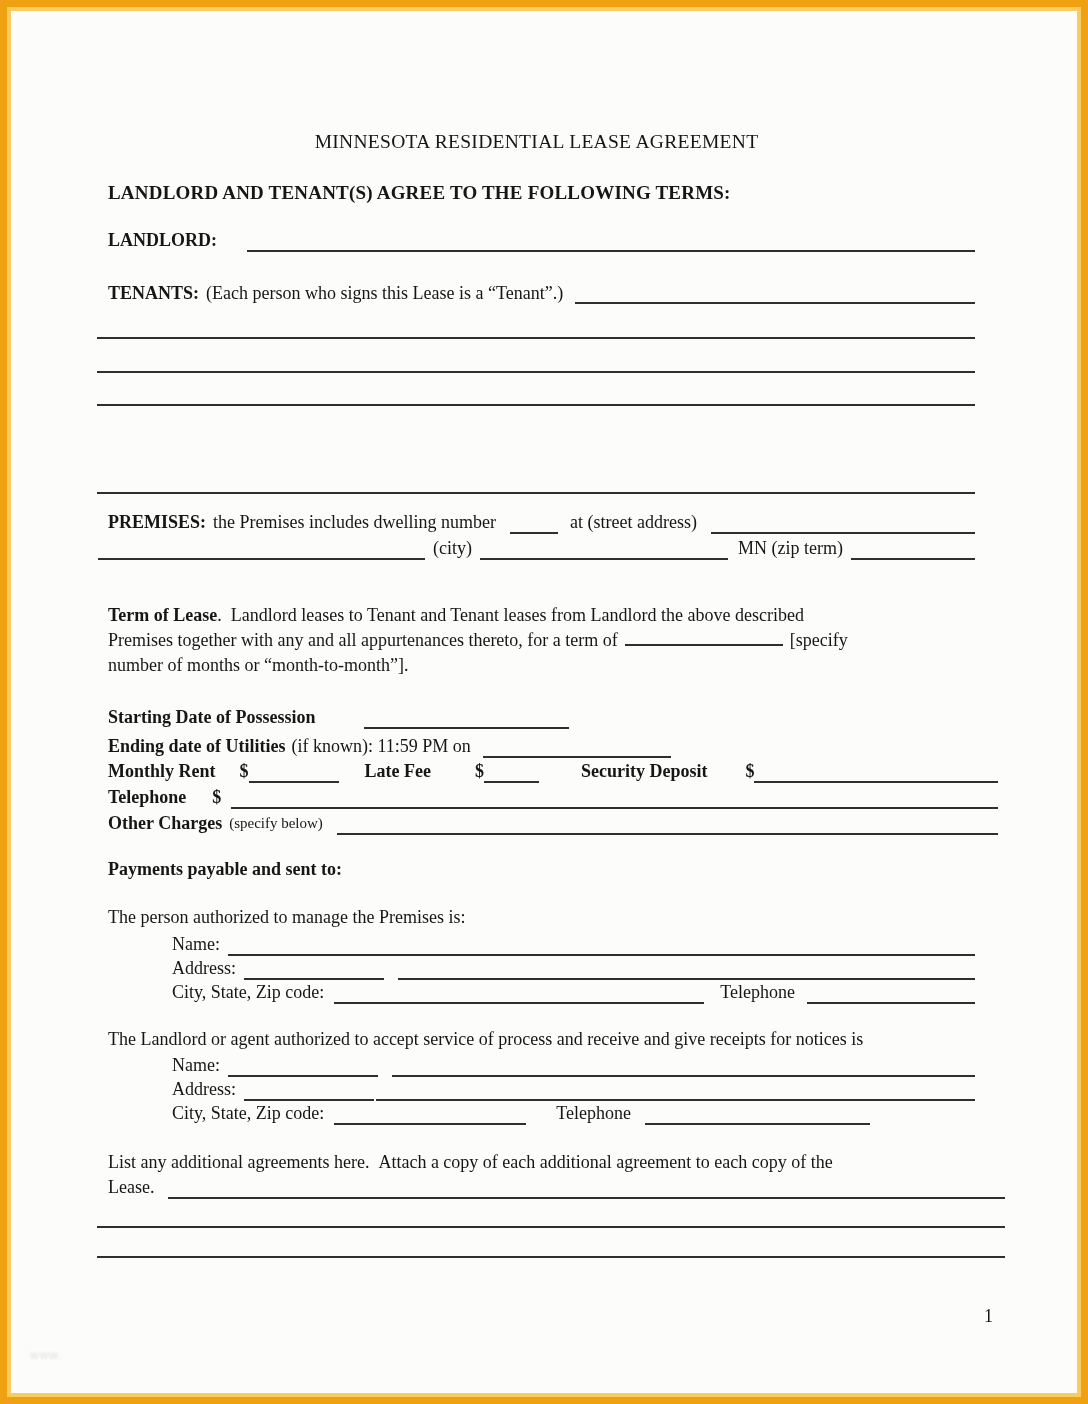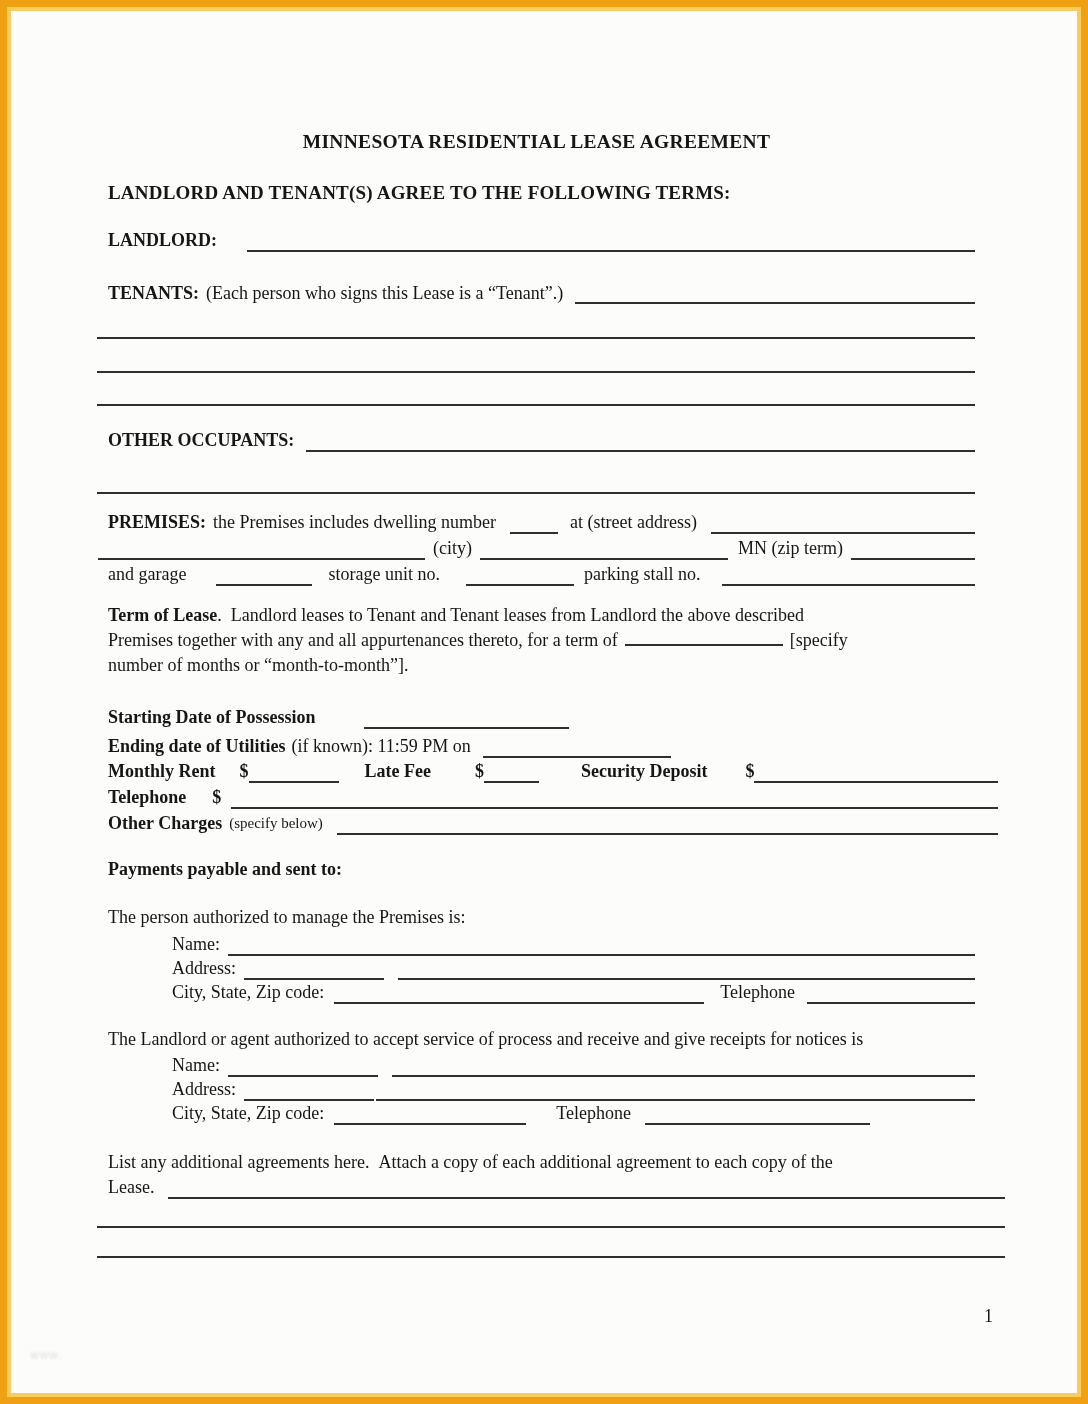--- a/index.html
+++ b/index.html
@@ -19,21 +19,21 @@
   .b { font-weight:bold; }
   .pl10 { padding-left:10px; }
   .pl74 { padding-left:74px; }
   .fill { border-bottom:2px solid #2f2f2f; height:20px; display:inline-block; }
   .fill-flex { flex:1 1 30px; min-width:30px; }
   .rule { position:absolute; left:97px; right:113px; border-top:2px solid #2f2f2f; height:0; }
   .rule.wider { right:83px; }
   .para { line-height:25px; }
   .ifill { display:inline-block; width:158px; border-bottom:2px solid #2f2f2f; height:14px; margin:0 7px; }
   .small { font-size:15px; }
-  .title { text-align:center; font-weight:bold; font-size:19.5px; letter-spacing:0.3px; }
+  .title { text-align:center; font-weight:normal; font-size:19.5px; letter-spacing:0.3px; }
   .heading { font-weight:bold; font-size:19px; padding-left:10px; letter-spacing:0.2px; }
   .pagenum { position:absolute; top:1306px; right:95px; font-size:18px; }
   .watermark {
     position:absolute; left:30px; top:1348px;
     font-family:"Liberation Sans",sans-serif; font-size:12px;
     color:rgba(190,190,190,0.45); filter:blur(1px); letter-spacing:1px;
   }
   .gap6{margin-left:6px;} .gap7{margin-left:7px;} .gap8{margin-left:8px;} .gap10{margin-left:10px;}
   .gap12{margin-left:12px;} .gap14{margin-left:14px;} .gap16{margin-left:16px;} .gap22{margin-left:22px;}
   .gap24{margin-left:24px;} .gap26{margin-left:26px;} .gap30{margin-left:30px;}
@@ -59,51 +59,39 @@
   <div class="abs row" style="top:281px;align-items:center;">
     <span class="b pl10">TENANTS:</span>
     <span class="gap7">(Each person who signs this Lease is a “Tenant”.)</span>
     <span class="fill fill-flex gap12"></span>
   </div>
 
   <div class="rule" style="top:337px;"></div>
   <div class="rule" style="top:371px;"></div>
   <div class="rule" style="top:404px;"></div>
 
-  <div class="abs row" style="top:428px;">
-    <span class="b pl10">OTHER OCCUPANTS:</span>
-    <span class="fill fill-flex gap12"></span>
-  </div>
 
   <div class="rule" style="top:492px;"></div>
 
   <div class="abs row" style="top:510px;">
     <span class="b pl10">PREMISES:</span>
     <span class="gap7">the Premises includes dwelling number</span>
     <span class="fill w48 gap14"></span>
     <span class="gap12">at (street address)</span>
     <span class="fill fill-flex gap14"></span>
   </div>
 
   <div class="abs row" style="top:536px;">
     <span class="fill w327"></span>
     <span class="gap8">(city)</span>
     <span class="fill w248 gap8"></span>
     <span class="gap10">MN (zip term)</span>
     <span class="fill fill-flex gap8"></span>
   </div>
 
-  <div class="abs row" style="top:562px;">
-    <span class="pl10">and garage</span>
-    <span class="fill w96 gap30"></span>
-    <span class="gap16">storage unit no.</span>
-    <span class="fill w108 gap26"></span>
-    <span class="gap10">parking stall no.</span>
-    <span class="fill fill-flex gap22"></span>
-  </div>
 
   <div class="abs para pl10" style="top:603px;">
     <div><span class="b">Term of Lease</span><span>. &nbsp;Landlord leases to Tenant and Tenant leases from Landlord the above described</span></div>
     <div><span>Premises together with any and all appurtenances thereto, for a term of</span><span class="ifill"></span><span>[specify</span></div>
     <div>number of months or “month-to-month”].</div>
   </div>
 
   <div class="abs row" style="top:705px;">
     <span class="b pl10">Starting Date of Possession</span>
     <span class="fill w205 gap48"></span>

